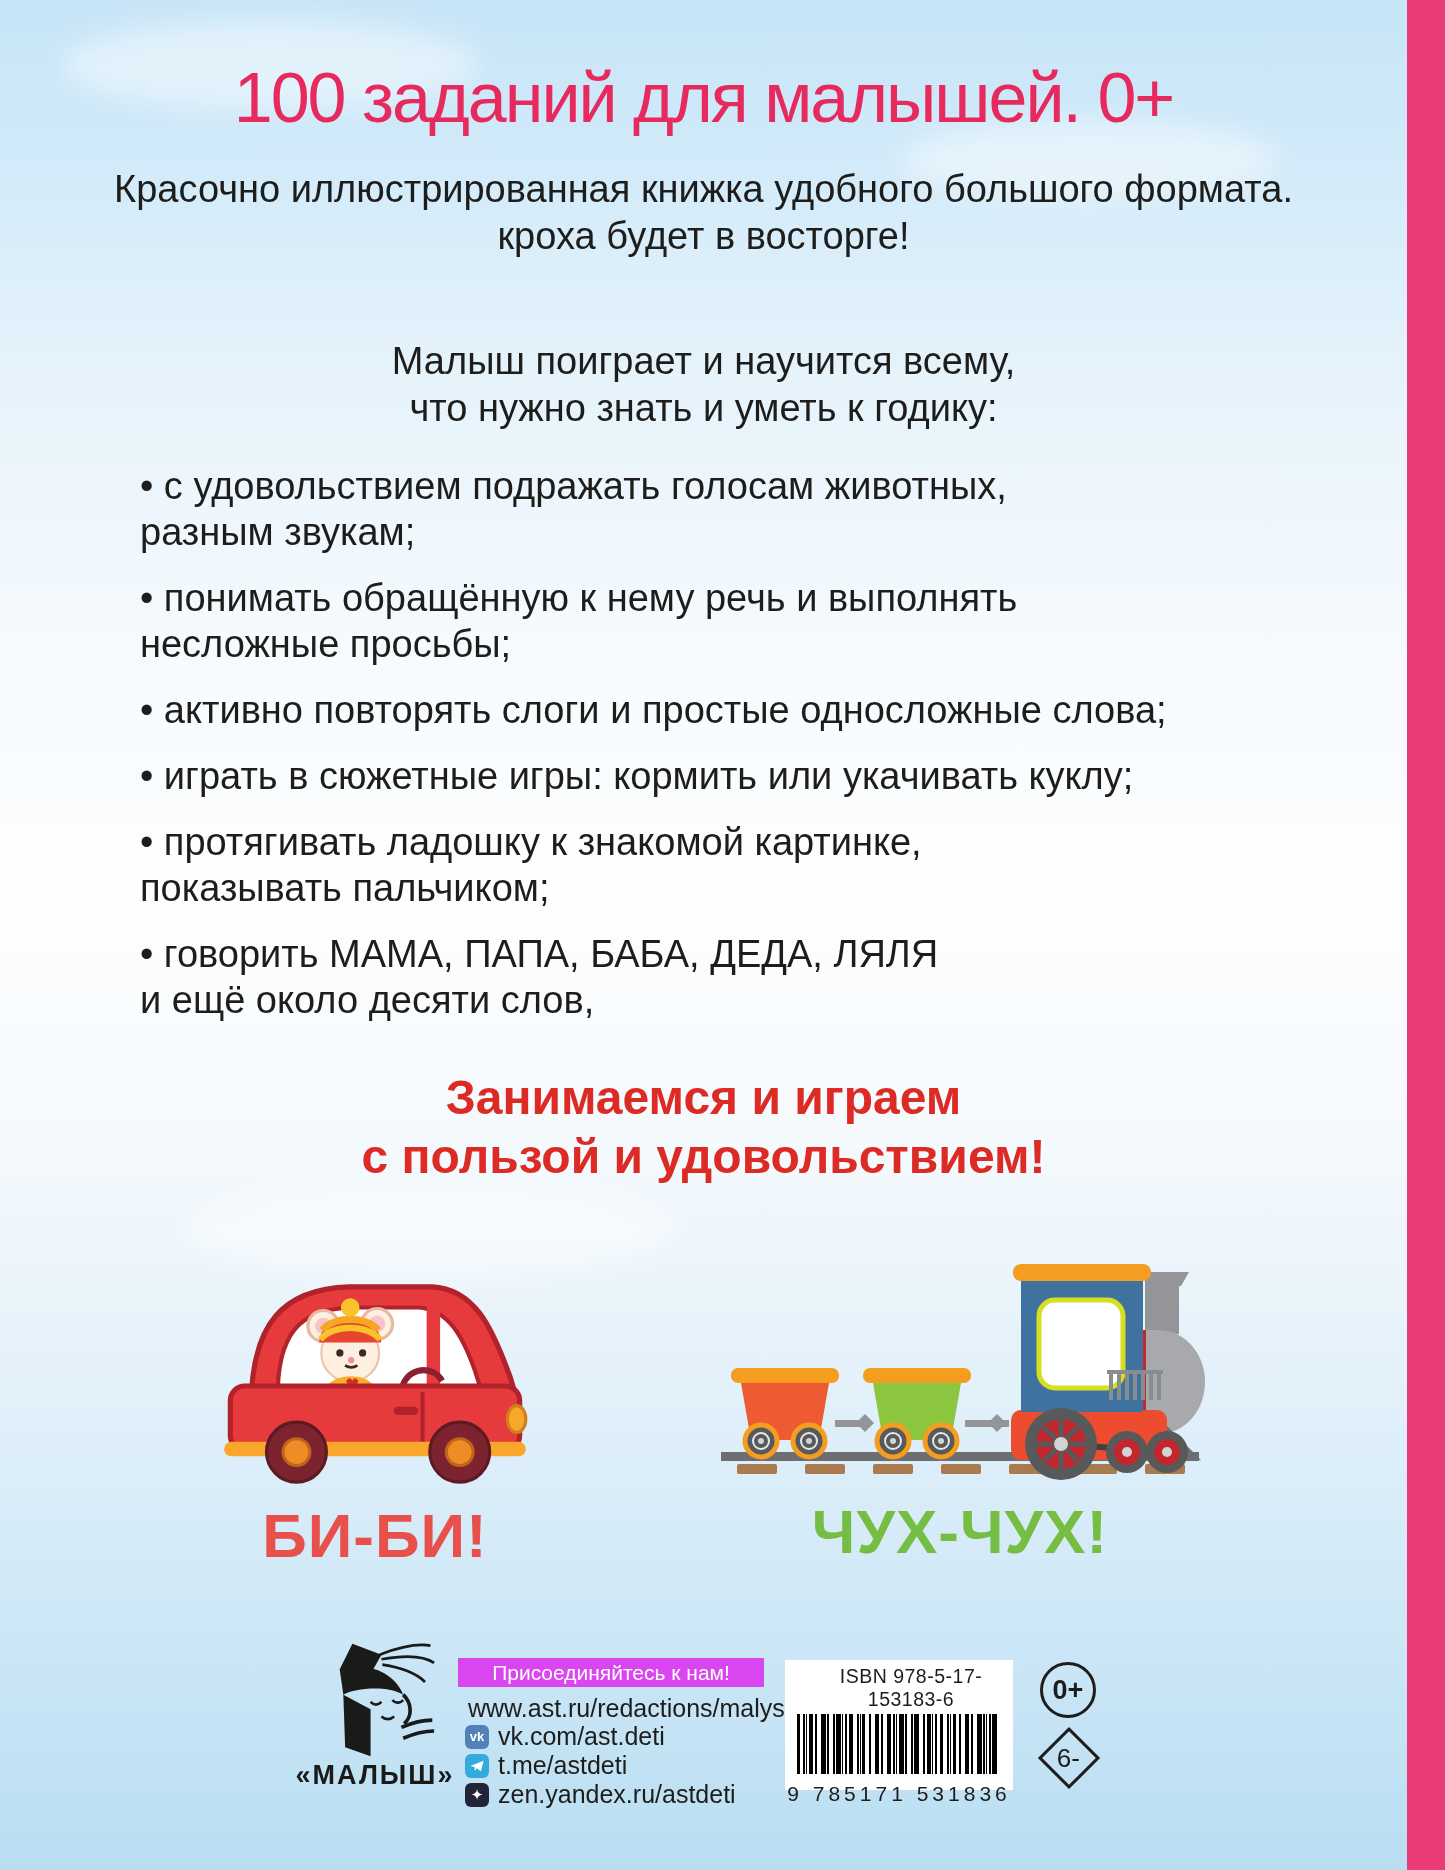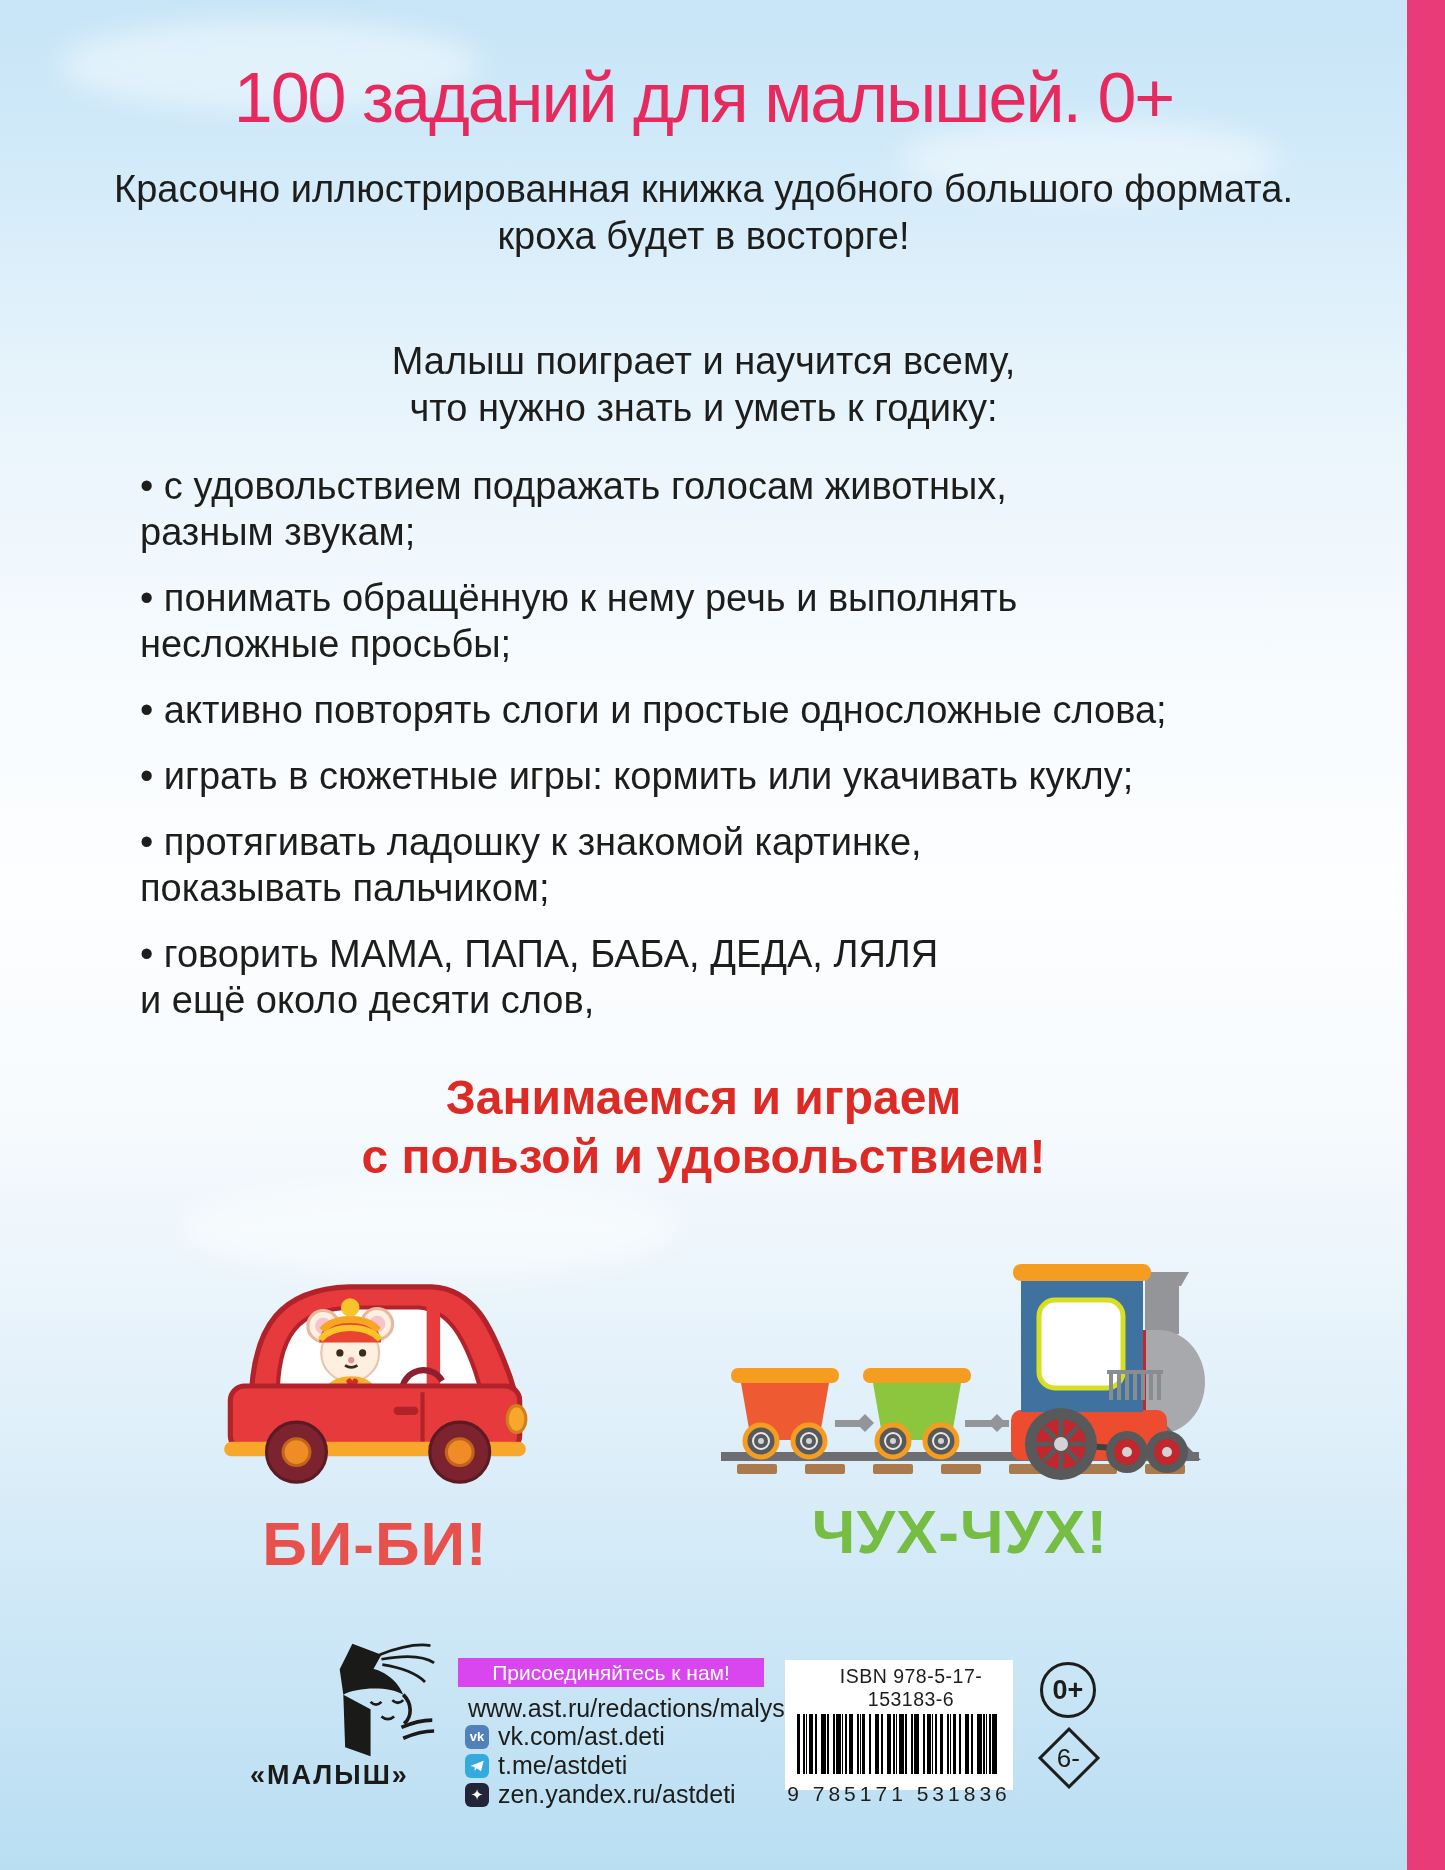--- a/index.html
+++ b/index.html
@@ -26,26 +26,26 @@
   .lead  { top:338px; }
   .bullets { position:absolute; top:463px; left:140px; width:1180px;
     font-size:38px; line-height:46px; }
   .bullet-item { margin-bottom:20px; }
   .slogan { position:absolute; top:1068px; left:0; width:1407px; text-align:center;
     font-size:48px; line-height:59px; font-weight:bold; color:#dc2a24; }
 
   .car-wrap   { position:absolute; left:220px; top:1262px; width:310px; }
   .train-wrap { position:absolute; left:715px; top:1222px; width:490px; }
   .caption { text-align:center; font-weight:bold; letter-spacing:1px; }
-  .car-caption   { position:absolute; left:190px; top:1500px; width:370px; font-size:62px; color:#e8504c;margin-top:8px; }
+  .car-caption   { position:absolute; left:190px; top:1500px; width:370px; font-size:62px; color:#e8504c; }
   .train-caption { position:absolute; left:740px; top:1496px; width:440px; font-size:62px; color:#76bd43; }
 
   
   .logo-svg  { position:absolute; left:312px; top:1642px; width:128px; height:120px; }
-  .logo-text { position:absolute; left:250px; top:1760px; width:250px; 
+  .logo-text { position:absolute; left:250px; top:1760px; width:250px; text-align:center;
     font-size:27px; font-weight:bold; letter-spacing:2px; color:#1a1a18; }
   .join-banner { position:absolute; left:458px; top:1658px; width:306px; height:29px;
     background:#d946ef; color:#ffffff; font-size:21px; text-align:center; line-height:29px; }
   .website { position:absolute; left:468px; top:1694px; font-size:25px; }
   .social { position:absolute; left:465px; top:1722px; }
   .social-row { display:flex; align-items:center; height:29px; }
   .sicon { width:24px; height:24px; border-radius:6px; margin-right:9px; flex:0 0 auto;
     display:flex; align-items:center; justify-content:center; color:#fff; }
   .vk  { background:#5181b8; font-size:13px; font-weight:bold; }
   .tg  { background:#34aadf; }

